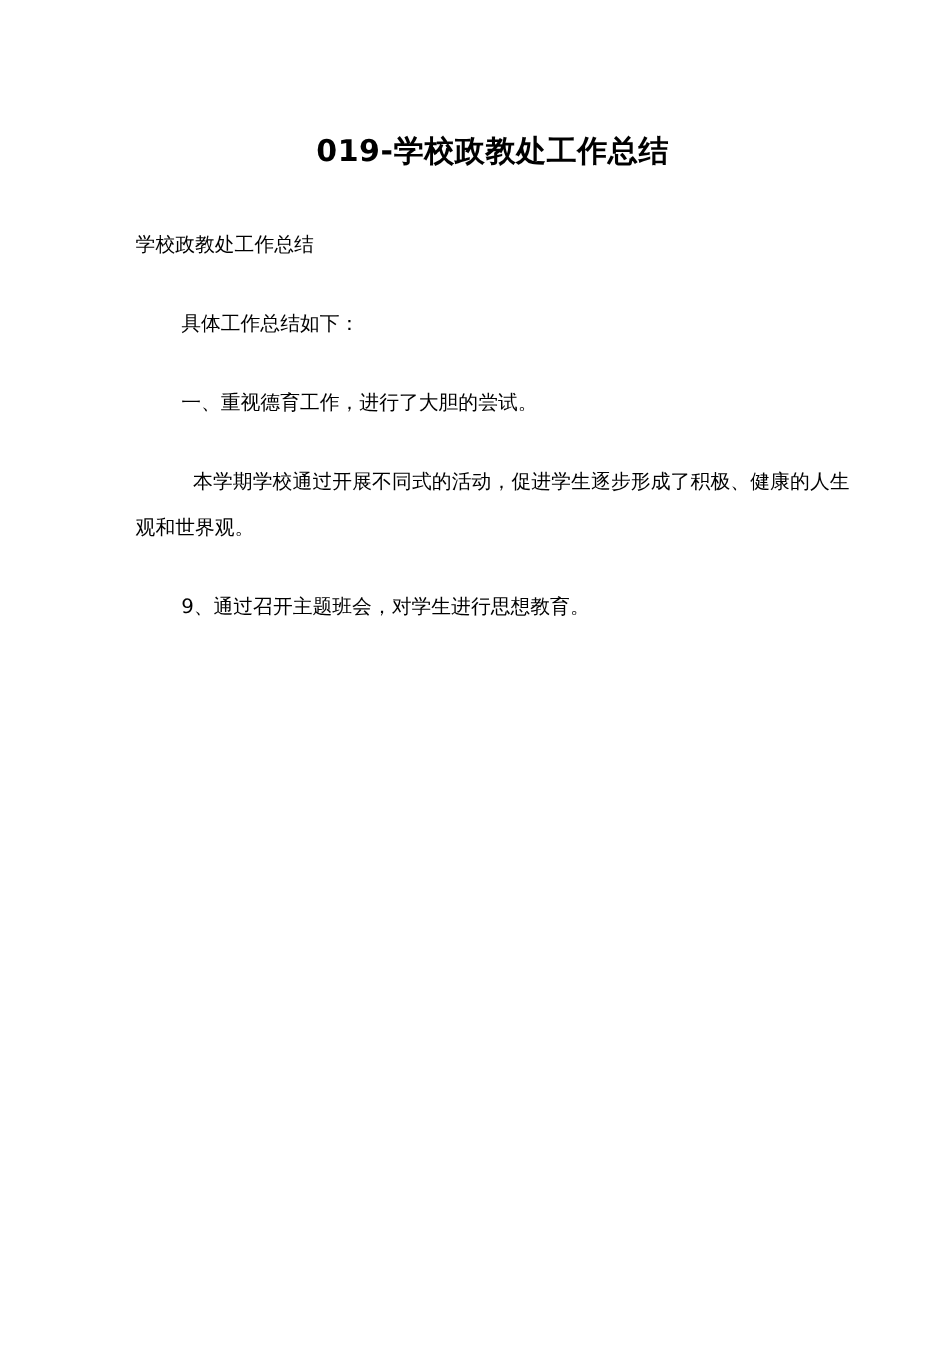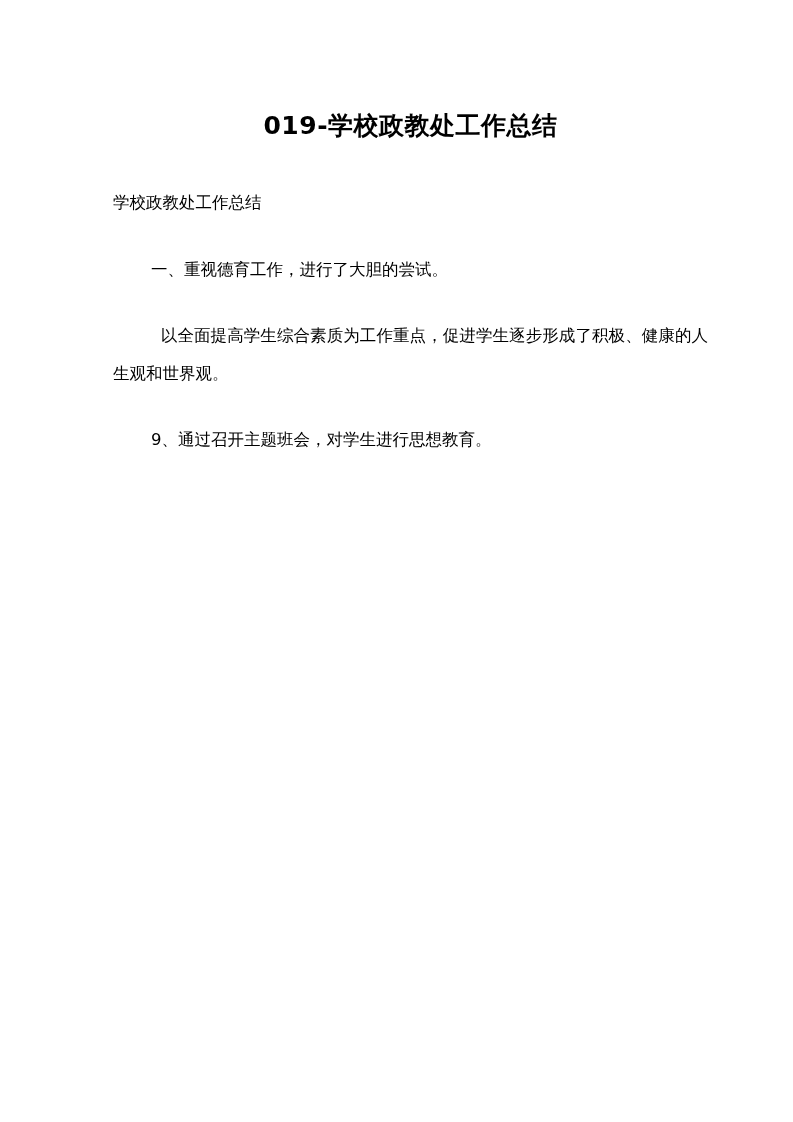--- a/index.html
+++ b/index.html
@@ -31,21 +31,20 @@
   }
   .body-text {
     font-size: 16.5px;
     line-height: 38px;
     text-align: justify;
     text-justify: inter-ideograph;
     margin: 0;
   }
   .p-plain {
     margin: 0 0 28px 0;
-    font-family: Liberation Mono, monospace;
   }
   .p-indent {
     margin: 0 0 28px 0;
     text-indent: 2.3em;
   }
   .p-indent-wide {
     margin: 0 0 28px 0;
     text-indent: 2.9em;
   }
   .p-tight {
@@ -54,20 +53,21 @@
 </style>
 </head>
 <body>
 
 <div class="page">
   <h1 class="doc-title">019-学校政教处工作总结</h1>
 
   <p class="body-text p-plain">学校政教处工作总结</p>
 
 
+  <p class="body-text p-indent">具体工作总结如下：</p>
 
   <p class="body-text p-indent">一、重视德育工作，进行了大胆的尝试。</p>
 
-  <p class="body-text p-indent-wide">以全面提高学生综合素质为工作重点，促进学生逐步形成了积极、健康的人生观和世界观。</p>
+  <p class="body-text p-indent-wide">本学期学校通过开展不同式的活动，促进学生逐步形成了积极、健康的人生观和世界观。</p>
 
   <p class="body-text p-indent">9、通过召开主题班会，对学生进行思想教育。</p>
 
 </div>
 
 </body></html>

